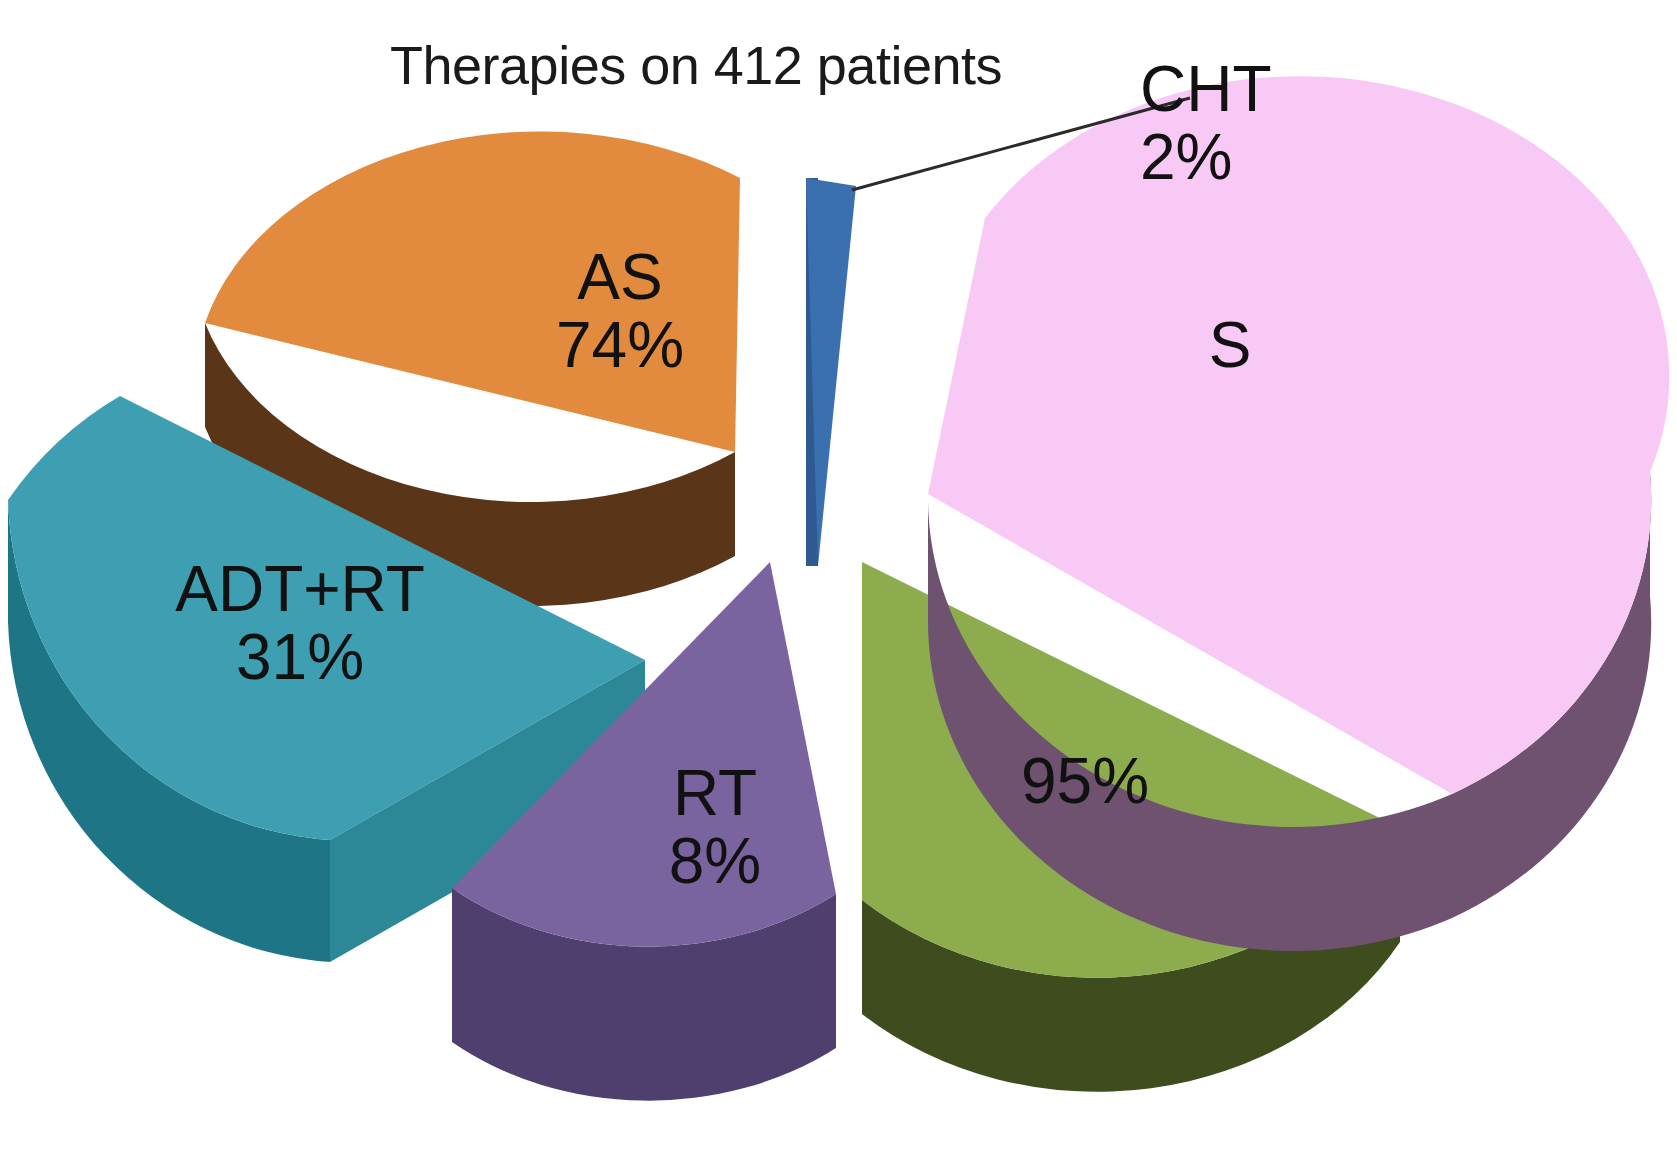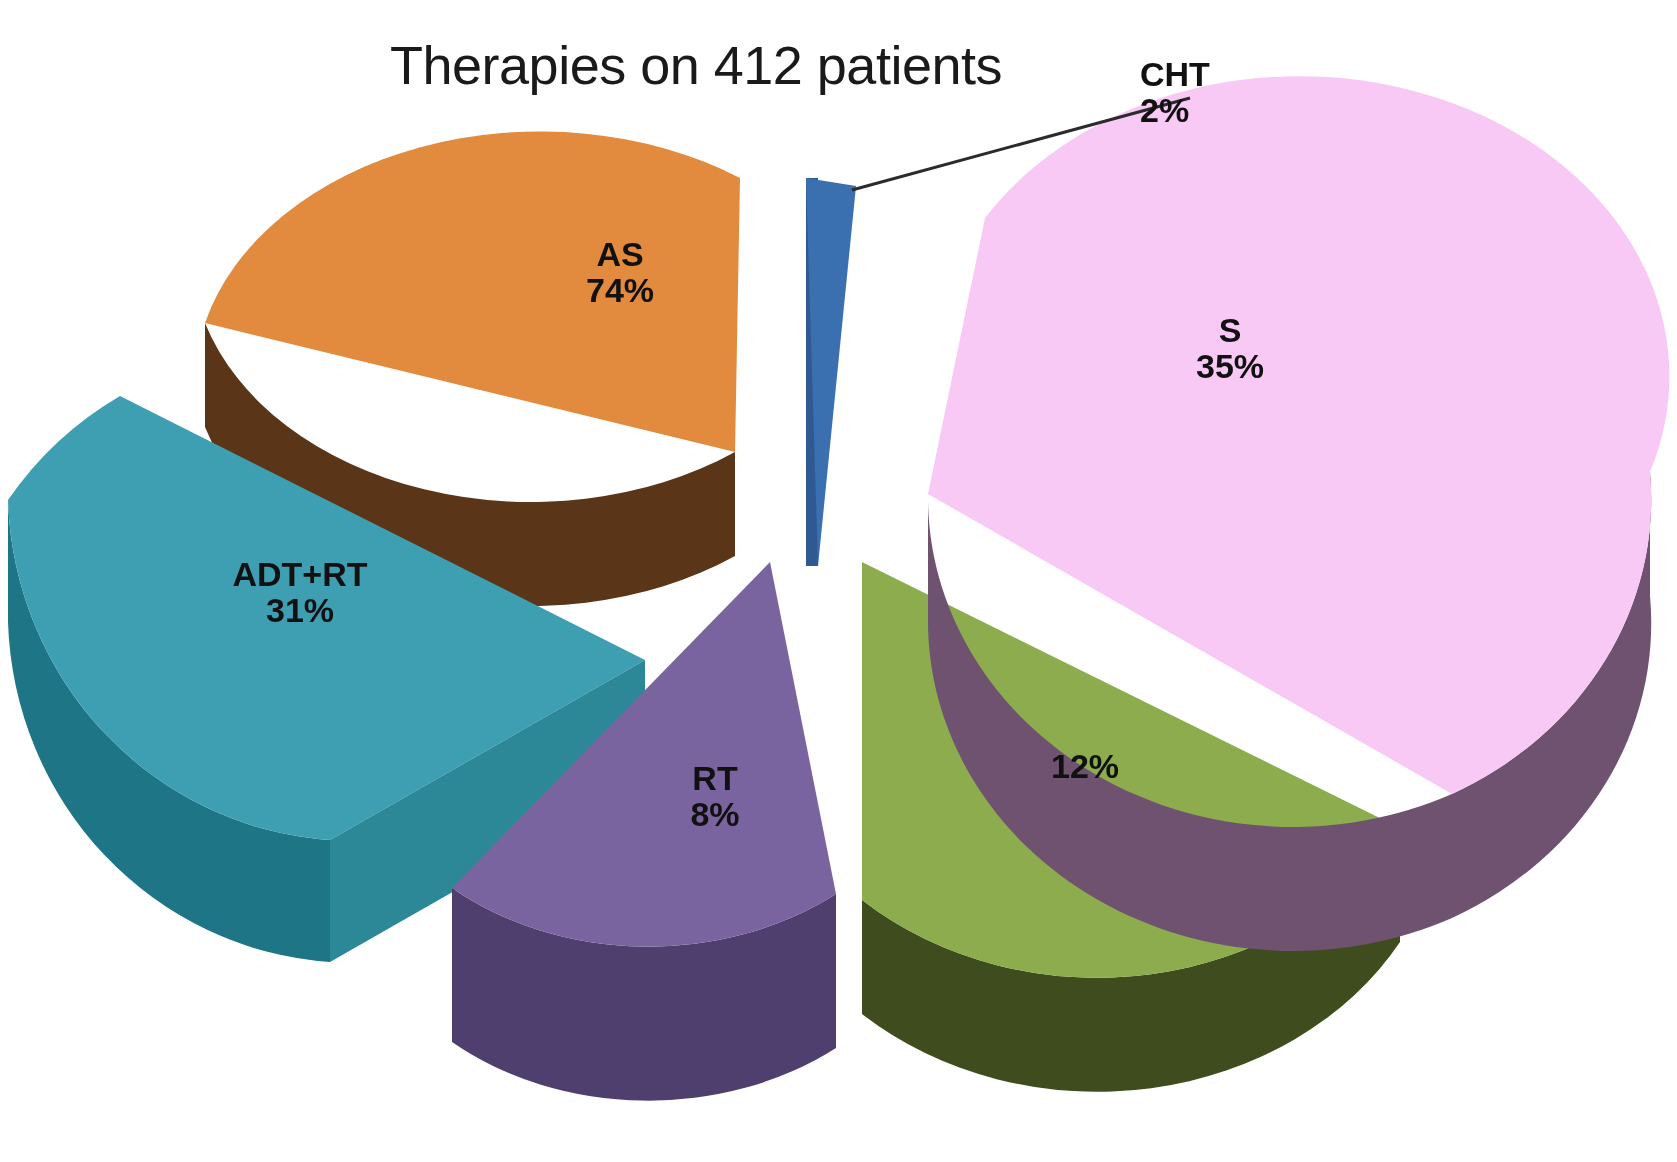--- a/index.html
+++ b/index.html
@@ -36,33 +36,33 @@
     position: absolute;
     left: 0;
     top: 0;
     width: 1677px;
     height: 1162px;
   }
   .slice-label {
     position: absolute;
     text-align: center;
     font-family: "Liberation Sans", sans-serif;
-    font-size: 34px;
-    font-weight: 700;
+    font-size: 64px;
+    font-weight: 400;
     color: #111111;
     line-height: 1.06;
     white-space: nowrap;
   }
   .slice-label .lbl-name { display: block; }
   .slice-label .lbl-val  { display: block; }
   #label-cht {
     left: 1140px; top: 56px; width: 300px;
     text-align: left;
   }
-  #label-as  { left: 490px;  top: 236px; width: 260px; }
+  #label-as  { left: 490px;  top: 244px; width: 260px; }
   #label-s   { left: 1100px; top: 312px; width: 260px; }
   #label-adtrt { left: 100px; top: 556px; width: 400px; }
   #label-rt  { left: 590px;  top: 760px; width: 250px; text-align: center; }
   #label-adt { left: 940px;  top: 748px; width: 290px; }
 </style>
 </head>
 <body>
 
 <div id="canvas">
 
@@ -149,30 +149,29 @@
     <span class="lbl-val">2%</span>
   </div>
 
   <div class="slice-label" id="label-as">
     <span class="lbl-name">AS</span>
     <span class="lbl-val">74%</span>
   </div>
 
   <div class="slice-label" id="label-s">
     <span class="lbl-name">S</span>
-    <span class="lbl-val">35%</span>
   </div>
 
   <div class="slice-label" id="label-adtrt">
     <span class="lbl-name">ADT+RT</span>
     <span class="lbl-val">31%</span>
   </div>
 
   <div class="slice-label" id="label-rt">
     <span class="lbl-name">RT</span>
     <span class="lbl-val">8%</span>
   </div>
 
   <div class="slice-label" id="label-adt">
-    <span class="lbl-val">12%</span>
+    <span class="lbl-val">95%</span>
   </div>
 
 </div>
 
 </body></html>

